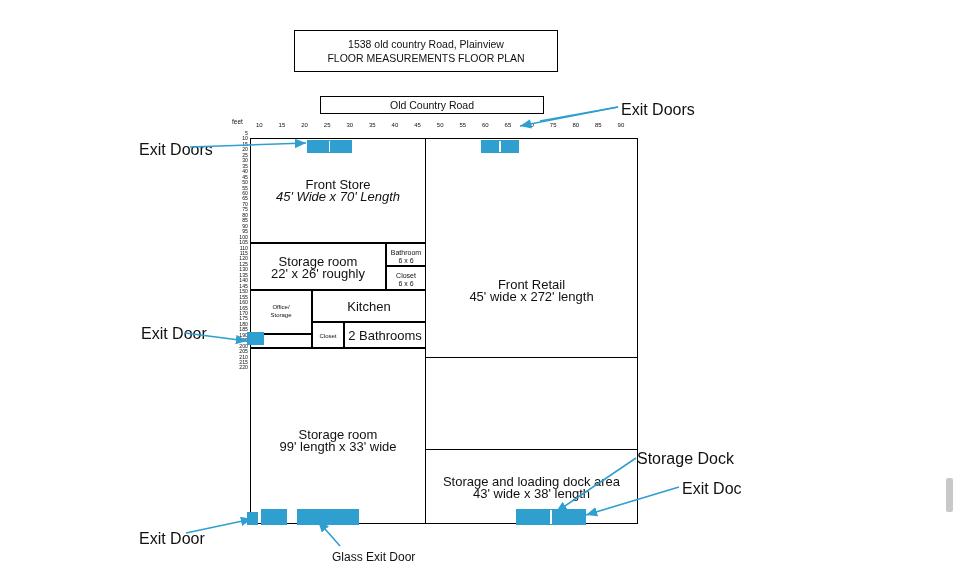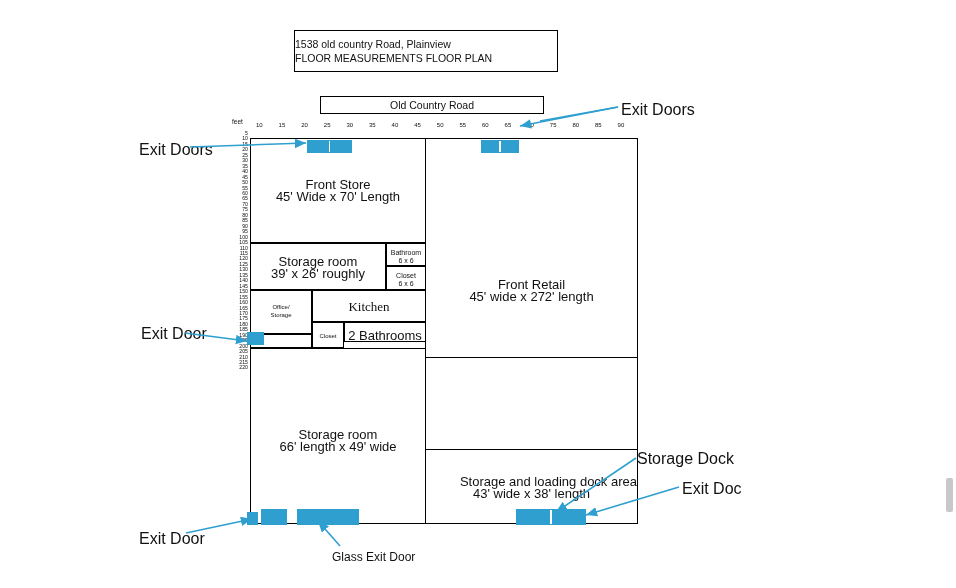--- a/index.html
+++ b/index.html
@@ -13,21 +13,21 @@
   }
   #root{position:absolute;left:0;top:0;width:956px;height:588px;}
 
   
   .abs{position:absolute;box-sizing:border-box;}
 
   
   .title-box{
     border:1px solid #000;
     display:flex;flex-direction:column;
-    justify-content:center;
+    align-items:center;justify-content:center;
     font-size:10.5px;line-height:14px;
     background:#fff;
   }
 
   .road-box{
     border:1px solid #000;
     display:flex;align-items:center;justify-content:center;
     font-size:10.5px;background:#fff;
   }
 
@@ -180,69 +180,69 @@
       <span style="position: absolute; left: 339px; top: 0px;">85</span>
       <span style="position: absolute; left: 361.6px; top: 0px;">90</span>
     </div>
 
   <div class="abs room" style="left:250px;top:138px;width:388px;height:386px;"></div>
 
   <div class="abs" style="left:425px;top:138px;width:1px;height:386px;background:#000;"></div>
 
   <div class="abs room" style="left:250px;top:138px;width:176px;height:105px;">
     <div class="room-label" style="top:40px;">Front Store</div>
-    <div class="room-label" style="top:52px;">45' Wide x 70' Length</div>
+    <div class="room-label" style="top:52px;font-style:italic;">45' Wide x 70' Length</div>
   </div>
 
   <div class="abs room" style="left:425px;top:138px;width:213px;height:220px;">
     <div class="room-label" style="top:140px;">Front Retail</div>
     <div class="room-label" style="top:152px;">45' wide x 272' length</div>
   </div>
 
   <div class="abs room" style="left:250px;top:243px;width:136px;height:47px;">
     <div class="room-label" style="top:12px;">Storage room</div>
-    <div class="room-label" style="top:24px;">39' x 26' roughly</div>
+    <div class="room-label" style="top:24px;">22' x 26' roughly</div>
   </div>
 
   <div class="abs room" style="left:386px;top:243px;width:40px;height:23px;">
     <div class="room-label small" style="top:4px;">Bathroom</div>
     <div class="room-label small" style="top:12px;">6 x 6</div>
   </div>
 
   <div class="abs room" style="left:386px;top:266px;width:40px;height:24px;">
     <div class="room-label small" style="top:4px;">Closet</div>
     <div class="room-label small" style="top:12px;">6 x 6</div>
   </div>
 
   <div class="abs room" style="left:250px;top:290px;width:62px;height:44px;">
     <div class="room-label tiny" style="top:12px;">Office/</div>
     <div class="room-label tiny" style="top:20px;">Storage</div>
   </div>
 
   <div class="abs room" style="left:312px;top:290px;width:114px;height:32px;">
-    <div class="room-label" style="top:10px;font-family:Liberation Serif, serif;">Kitchen</div>
+    <div class="room-label" style="top:10px;">Kitchen</div>
   </div>
 
   <div class="abs room" style="left:312px;top:322px;width:32px;height:26px;">
     <div class="room-label tiny" style="top:9px;">Closet</div>
   </div>
 
-  <div class="abs room" style="left:344px;top:322px;width:82px;height:20px;">
+  <div class="abs room" style="left:344px;top:322px;width:82px;height:26px;">
     <div class="room-label" style="top:7px;">2 Bathrooms</div>
   </div>
 
   <div class="abs room" style="left:250px;top:334px;width:62px;height:14px;"></div>
 
   <div class="abs room" style="left:250px;top:348px;width:176px;height:176px;">
     <div class="room-label" style="top:80px;">Storage room</div>
-    <div class="room-label" style="top:92px;">66' length x 49' wide</div>
+    <div class="room-label" style="top:92px;">99' length x 33' wide</div>
   </div>
 
   <div class="abs room" style="left:425px;top:449px;width:213px;height:75px;">
-    <div class="room-label" style="top:26px;text-align:right;">Storage and loading dock area</div>
+    <div class="room-label" style="top:26px;">Storage and loading dock area</div>
     <div class="room-label" style="top:38px;">43' wide x 38' length</div>
   </div>
 
   <div class="door split" style="left:307px;top:140px;width:43px;height:11px;"></div>
 
   <div class="door split" style="left:481px;top:140px;width:36px;height:11px;"></div>
 
   <div class="door" style="left:247px;top:332px;width:15px;height:11px;"></div>
 
   <div class="door" style="left:247px;top:512px;width:9px;height:11px;"></div>

